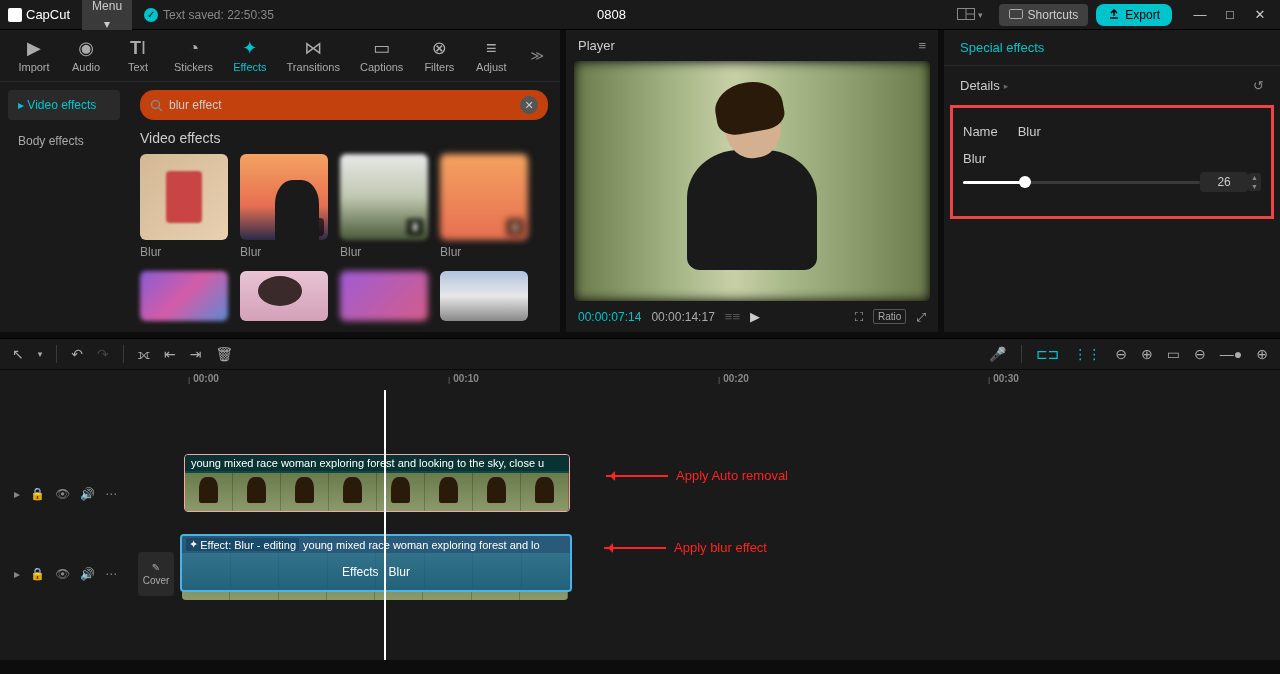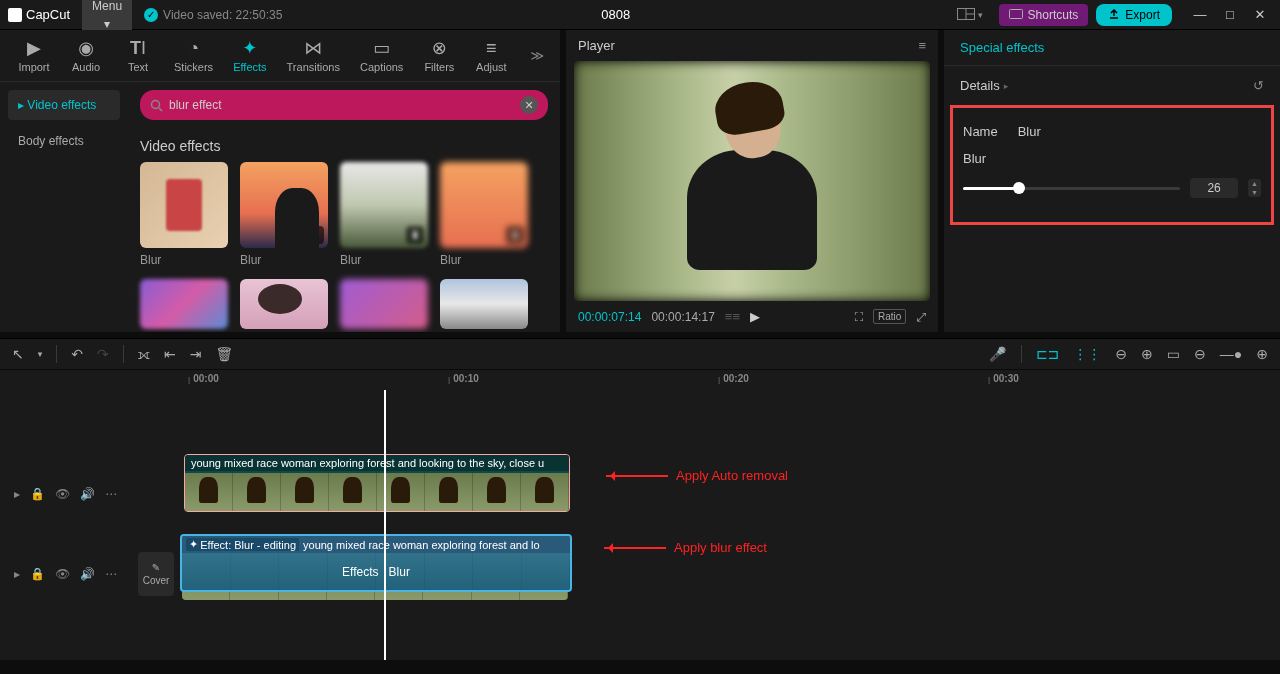--- a/index.html
+++ b/index.html
@@ -7,41 +7,41 @@
 
 .titlebar { height: 30px; display: flex; align-items: center; padding: 0 8px; background: #1a1a1a; border-bottom: 1px solid #000; }
 .logo { display: flex; align-items: center; gap: 4px; color: #fff; font-weight: 500; font-size: 13px; }
 .logo-icon { width: 14px; height: 14px; background: #fff; border-radius: 2px; }
 .menu-btn { margin-left: 12px; background: #3a3a3a; color: #ccc; padding: 3px 10px; border-radius: 4px; display: flex; align-items: center; gap: 4px; font-size: 12px; flex-direction: column; }
 .autosave { margin-left: 12px; display: flex; align-items: center; gap: 5px; color: #888; font-size: 12px; }
 .check-icon { width: 14px; height: 14px; border-radius: 50%; background: #00c4cc; display: flex; align-items: center; justify-content: center; color: #000; font-size: 10px; }
 .title-center { flex: 1; text-align: center; color: #fff; font-weight: 500; }
 .title-right { display: flex; align-items: center; gap: 8px; }
 .layout-btn { padding: 4px 8px; color: #888; display: flex; align-items: center; }
-.shortcuts-btn { background: #701a75; padding: 4px 10px; border-radius: 4px; color: #ccc; display: flex; align-items: center; gap: 5px; font-size: 12px; }
+.shortcuts-btn { background: #404040; padding: 4px 10px; border-radius: 4px; color: #ccc; display: flex; align-items: center; gap: 5px; font-size: 12px; }
 .export-btn { background: #00c4cc; color: #000; padding: 4px 12px; border-radius: 8px; font-weight: 500; display: flex; align-items: center; gap: 5px; font-size: 12px; }
 .win-controls { display: flex; gap: 6px; margin-left: 8px; color: #ccc; }
 .win-btn { width: 24px; text-align: center; }
 
 .main-row { display: flex; height: 302px; }
 .left-panel { width: 560px; background: #1a1a1a; display: flex; flex-direction: column; }
 .tool-tabs { display: flex; align-items: center; padding: 6px 12px; gap: 8px; border-bottom: 1px solid #2a2a2a; }
 .tool-tab { display: flex; flex-direction: column; align-items: center; gap: 3px; padding: 2px 6px; color: #aaa; font-size: 11px; min-width: 44px; }
 .tool-tab.active { color: #00c4cc; }
 .tool-tab-icon { font-size: 18px; height: 20px; display: flex; align-items: center; }
 .tool-more { margin-left: auto; color: #888; padding: 4px; }
 
 .left-body { display: flex; flex: 1; overflow: hidden; }
 .left-sidebar { width: 128px; padding: 8px; display: flex; flex-direction: column; gap: 6px; }
 .side-item { padding: 8px 10px; border-radius: 4px; color: #aaa; font-size: 12px; }
 .side-item.active { background: #2a2a2a; color: #00c4cc; }
 .side-item.active::before { content: "▸ "; }
 
 .effects-area { flex: 1; padding: 8px 12px; overflow: hidden; }
-.search-box { background: #be185d; border-radius: 14px; padding: 6px 10px; display: flex; align-items: center; gap: 6px; margin-bottom: 18px; }
+.search-box { background: #c2410c; border-radius: 14px; padding: 6px 10px; display: flex; align-items: center; gap: 6px; margin-bottom: 10px; }
 .search-box input { background: transparent; border: none; color: #ccc; flex: 1; outline: none; font-size: 12px; }
 .clear-btn { width: 18px; height: 18px; border-radius: 50%; background: #555; display: flex; align-items: center; justify-content: center; font-size: 11px; color: #ccc; }
 .section-title { color: #ccc; font-size: 14px; margin-bottom: 8px; }
 .effects-grid { display: flex; flex-wrap: wrap; gap: 12px; }
 .effect-item { width: 88px; }
 .effect-thumb { width: 88px; height: 86px; border-radius: 6px; position: relative; overflow: hidden; }
 .dl-icon { position: absolute; right: 4px; bottom: 4px; width: 18px; height: 18px; background: rgba(0,0,0,0.6); border-radius: 4px; display: flex; align-items: center; justify-content: center; font-size: 11px; color: #fff; }
 .effect-label { margin-top: 5px; color: #999; font-size: 12px; }
 
 .thumb1 { background: linear-gradient(135deg,#d4b896,#e8d0b0); }
@@ -70,21 +70,21 @@
 .time-total { color: #aaa; font-size: 12px; }
 .player-controls-right { margin-left: auto; display: flex; gap: 10px; align-items: center; color: #aaa; font-size: 12px; }
 .ratio-box { border: 1px solid #555; padding: 1px 4px; border-radius: 2px; font-size: 10px; }
 
 .right-panel { flex: 1; background: #1a1a1a; margin-left: 6px; padding: 0; }
 .right-tab { padding: 10px 16px; color: #00c4cc; font-size: 13px; border-bottom: 1px solid #2a2a2a; }
 .details-row { display: flex; align-items: center; padding: 12px 16px; color: #ccc; font-size: 13px; }
 .reset-icon { margin-left: auto; color: #888; }
 .highlight-box { border: 3px solid #ef4444; margin: 0 6px; padding: 10px 10px 24px 10px; }
 .detail-line { display: flex; align-items: center; padding: 6px 0; color: #ccc; font-size: 13px; gap: 20px; }
-.slider-row { display: flex; align-items: center; gap: 10px; margin-top: 6px; justify-content: flex-end; }
+.slider-row { display: flex; align-items: center; margin-top: 0; justify-content: flex-end; }
 .slider-track { flex: 1; height: 3px; background: #3a3a3a; position: relative; border-radius: 2px; }
 .slider-fill { position: absolute; left: 0; top: 0; bottom: 0; width: 26%; background: #fff; border-radius: 2px; }
 .slider-thumb { position: absolute; left: 26%; top: 50%; transform: translate(-50%,-50%); width: 12px; height: 12px; background: #fff; border-radius: 50%; }
 .slider-value { background: #2a2a2a; padding: 3px 12px; border-radius: 4px; color: #ccc; font-size: 12px; min-width: 48px; text-align: center; }
 .stepper { display: flex; flex-direction: column; background: #2a2a2a; border-radius: 3px; }
 .stepper span { font-size: 7px; padding: 1px 3px; color: #888; line-height: 1; }
 
 .timeline { background: #1a1a1a; margin-top: 6px; height: 322px; display: flex; flex-direction: column; border-top: 1px solid #000; }
 .timeline-toolbar { display: flex; align-items: center; padding: 6px 12px; gap: 14px; color: #aaa; font-size: 14px; border-bottom: 1px solid #0a0a0a; }
 .tl-divider { width: 1px; height: 18px; background: #3a3a3a; }
@@ -131,21 +131,21 @@
   <div class="logo">
     <span class="logo-icon"></span>
     <span>CapCut</span>
   </div>
   <div class="menu-btn">
     <span>Menu</span>
     <span>▾</span>
   </div>
   <div class="autosave">
     <span class="check-icon">✓</span>
-    <span>Video saved: 22:50:35</span>
+    <span>Text saved: 22:50:35</span>
   </div>
   <div class="title-center">0808</div>
   <div class="title-right">
     <div class="layout-btn">
       <svg width="18" height="14" viewBox="0 0 18 14">
           <rect x="0.5" y="0.5" width="17" height="11" fill="none" stroke="#888"></rect>
           <line x1="9" y1="0" x2="9" y2="11" stroke="#888"></line>
           <line x1="9" y1="6" x2="18" y2="6" stroke="#888"></line>
         </svg>
       <span style="margin-left:3px;font-size:9px;">▾</span>

